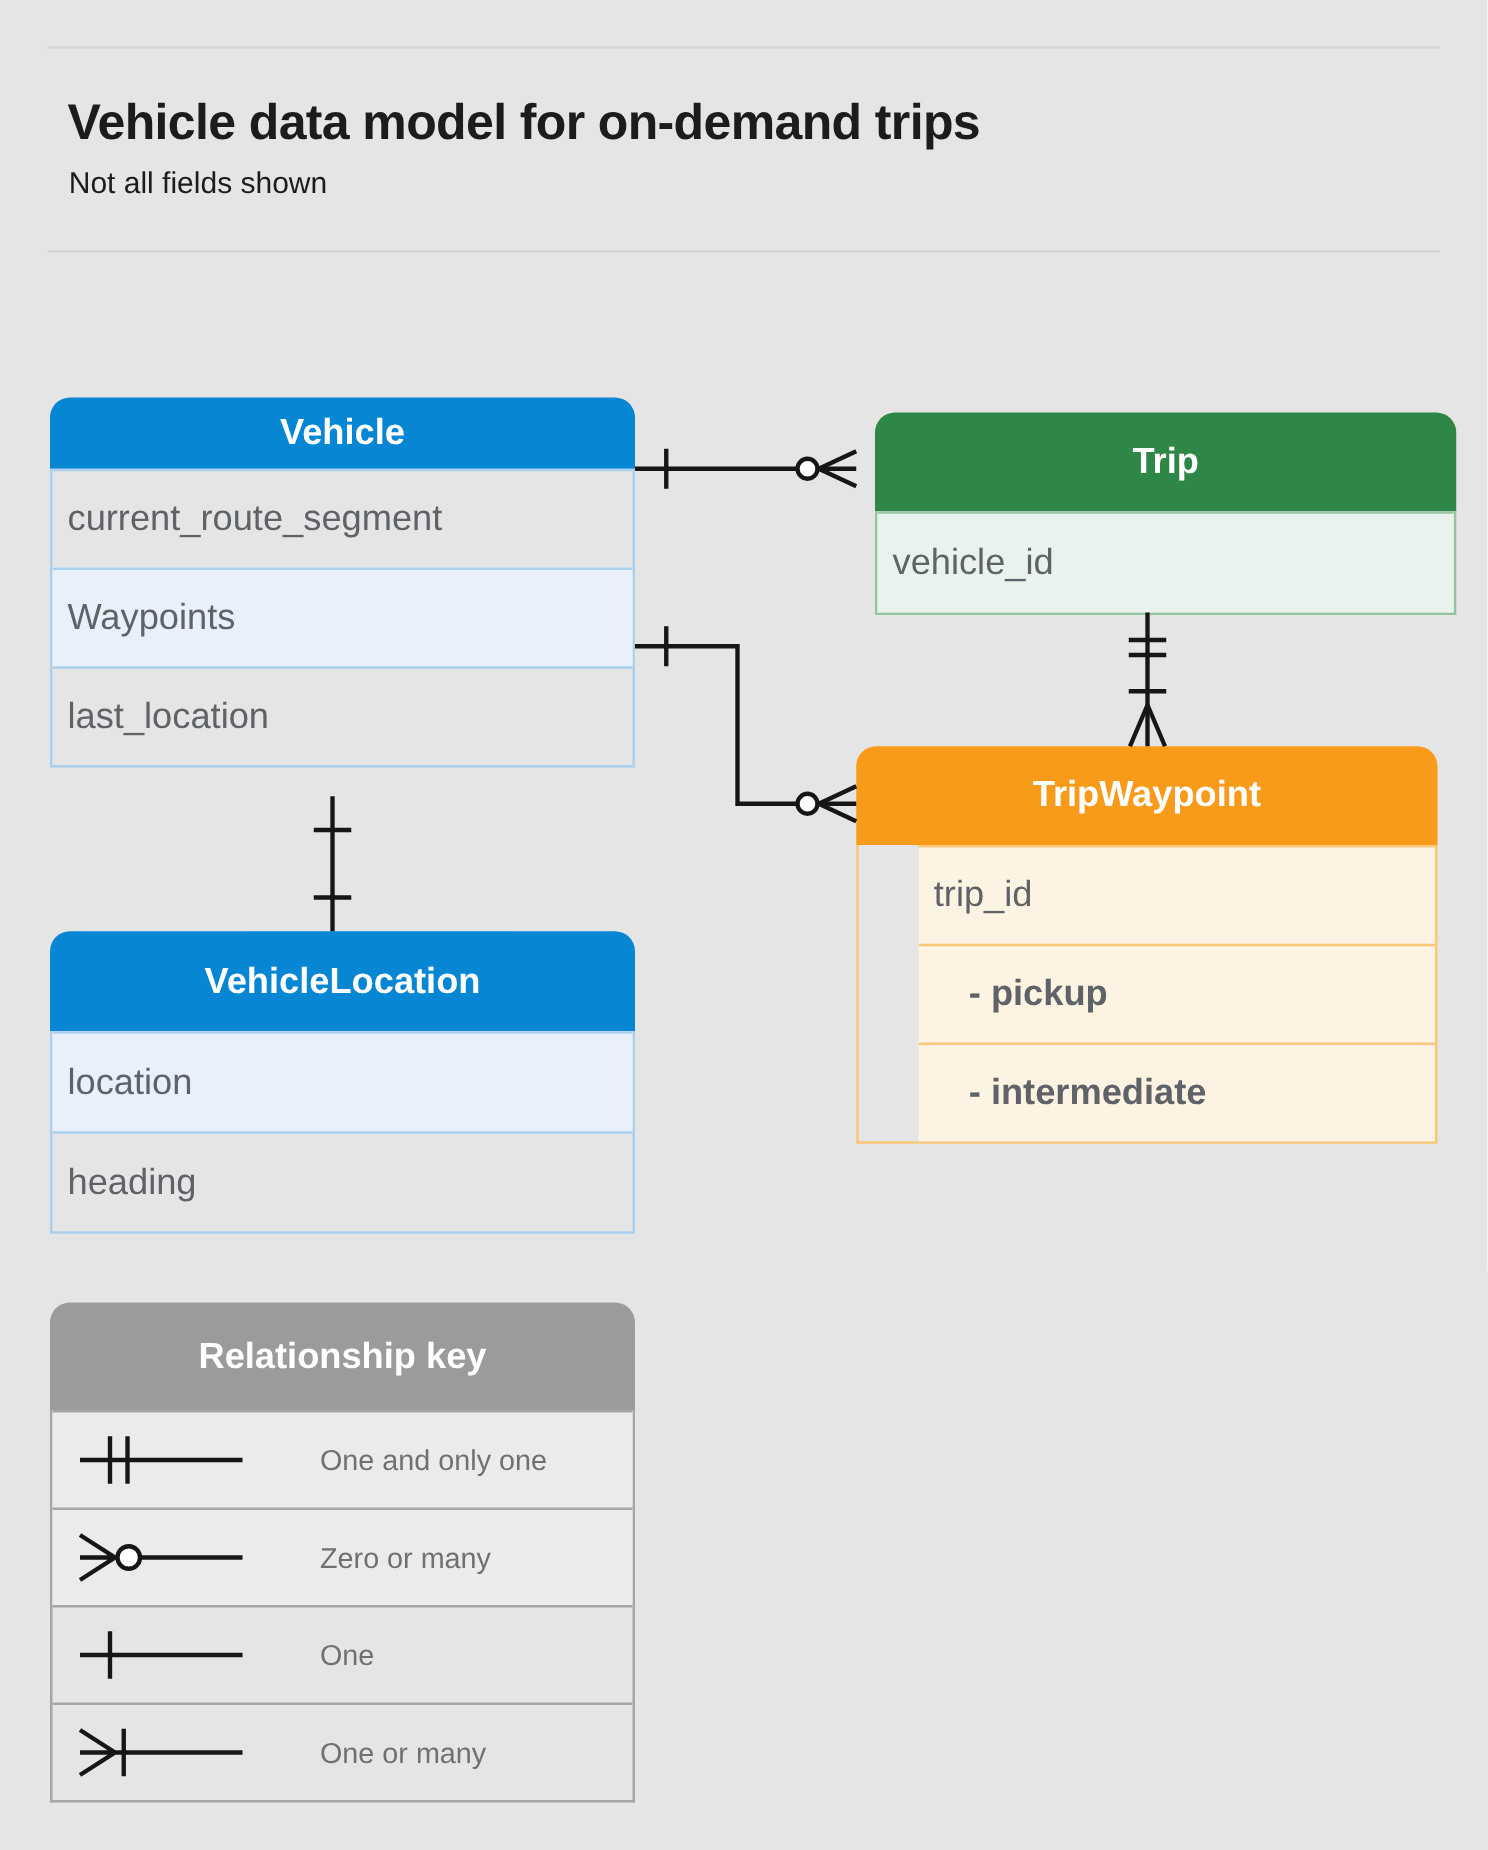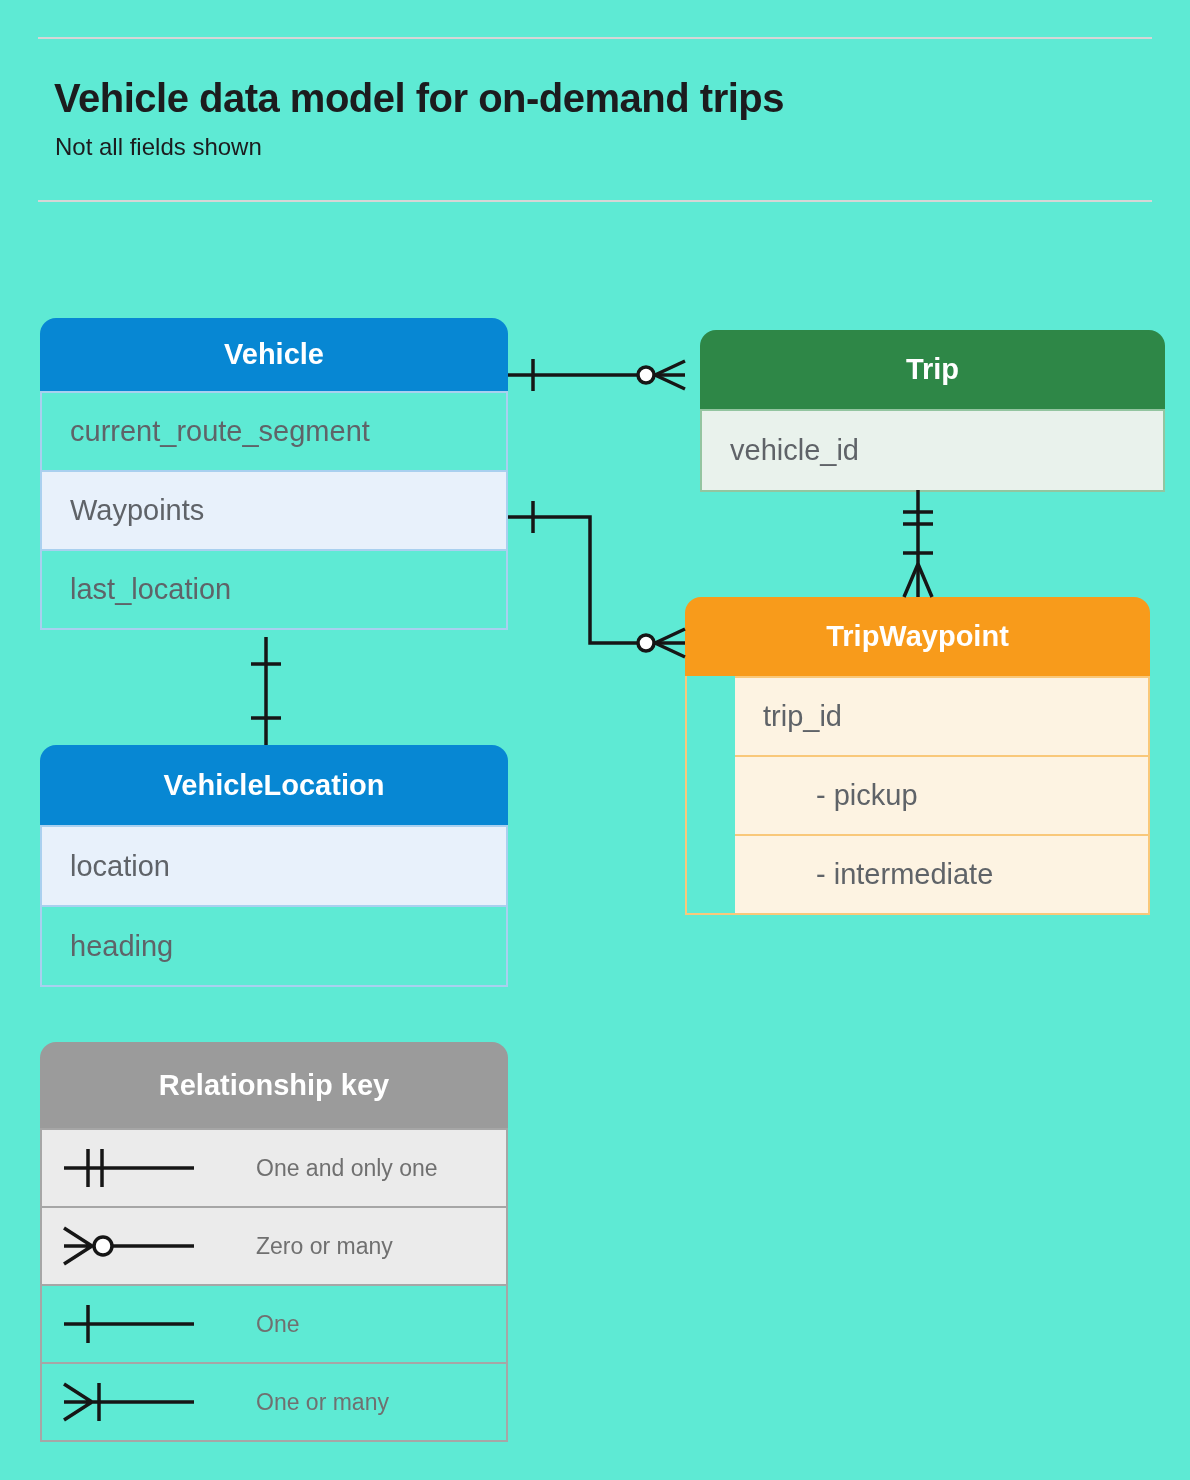--- a/index.html
+++ b/index.html
@@ -1,30 +1,30 @@
 <!DOCTYPE html>
 <html style="--c-blue: #0787d3; --c-blue-tint: #e8f1fb; --c-blue-border: #a9d0ef; --c-green: #2e8747; --c-green-tint: #e9f2ec; --c-green-border: #93c5a0; --c-orange: #f89b1b; --c-orange-tint: #fdf3e2; --c-orange-border: #f9c87a; --c-gray: #9b9b9b; --c-gray-tint: #ebebeb; --c-gray-border: #a6a6a6; --c-line: #161616; --c-row-text: #5f6368; --c-legend-text: #707070; --c-title-text: #1c1c1e; --c-rule: #d6d6d6;"><head>
 <meta charset="utf-8">
 <style>
   html,body{margin:0;padding:0;background:#fff;}
   #canvas{
-    position:relative;width:1190px;height:1480px;background:#5eead4;overflow:hidden;
+    position:relative;width:1190px;height:1480px;background:#e5e5e5;overflow:hidden;
     font-family:"Liberation Sans","DejaVu Sans",sans-serif;
   }
   .rule{position:absolute;height:2px;background:var(--c-rule);}
   #rule-top{left:38px;top:37px;width:1114px;}
   #rule-bottom{left:38px;top:200px;width:1114px;}
   #page-title{position:absolute;left:54px;top:76px;font-size:40px;font-weight:700;color:var(--c-title-text);letter-spacing:-.5px;}
   #page-subtitle{position:absolute;left:55px;top:133px;font-size:24px;color:var(--c-title-text);}
 
   .entity{position:absolute;}
   .ehead{display:flex;align-items:center;justify-content:center;color:#fff;font-weight:700;font-size:29px;border-radius:16px 16px 0 0;}
   .rows{border-style:solid;border-width:0 2px 2px 2px;box-sizing:border-box;}
-  .row{display:flex;align-items:center;box-sizing:border-box;padding-left:28px;font-size:29px;color:var(--c-row-text);border-top:2px solid;}
-  .row.indent{padding-left:81px;}
+  .row{display:flex;align-items:center;box-sizing:border-box;padding-left:12px;font-size:29px;color:var(--c-row-text);border-top:2px solid;}
+  .row.indent{padding-left:40px;font-weight:bold;}
 
   
   .blue .ehead{background:var(--c-blue);}
   .blue .rows{border-color:var(--c-blue-border);}
   .blue .row{border-color:var(--c-blue-border);}
   .blue .tint{background:var(--c-blue-tint);}
   
   .green .ehead{background:var(--c-green);}
   .green .rows{border-color:var(--c-green-border);}
   .green .row{border-color:var(--c-green-border);}
@@ -34,21 +34,21 @@
   .orange .rows{border-color:var(--c-orange-border);}
   .orange .row{border-color:var(--c-orange-border);}
   .orange .tint{background:var(--c-orange-tint);margin-left:48px;}
   
   .graybox .ehead{background:var(--c-gray);}
   .graybox .rows{border-color:var(--c-gray-border);}
   .graybox .row{border-color:var(--c-gray-border);}
   .graybox .tint{background:var(--c-gray-tint);}
 
   #entity-vehicle{left:40px;top:318px;width:468px;}
-  #entity-vehicle .ehead{height:73px;}
+  #entity-vehicle .ehead{height:57px;}
   #entity-vehicle .row{height:79px;}
 
   #entity-trip{left:685px;top:330px;width:465px;margin-left:15px;}
   #entity-trip .ehead{height:79px;}
   #entity-trip .row{height:81px;}
 
   #entity-tripwaypoint{left:685px;top:597px;width:465px;}
   #entity-tripwaypoint .ehead{height:79px;}
   #entity-tripwaypoint .row{height:79px;}
 

